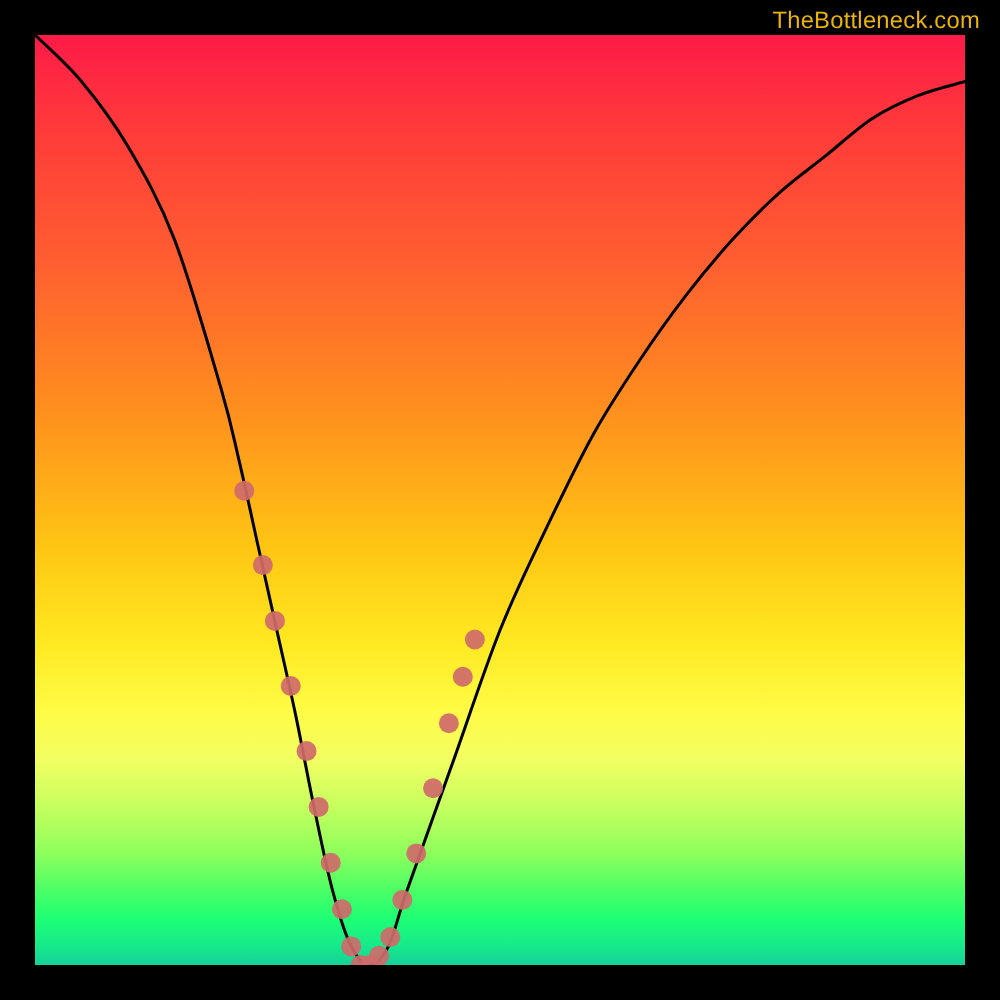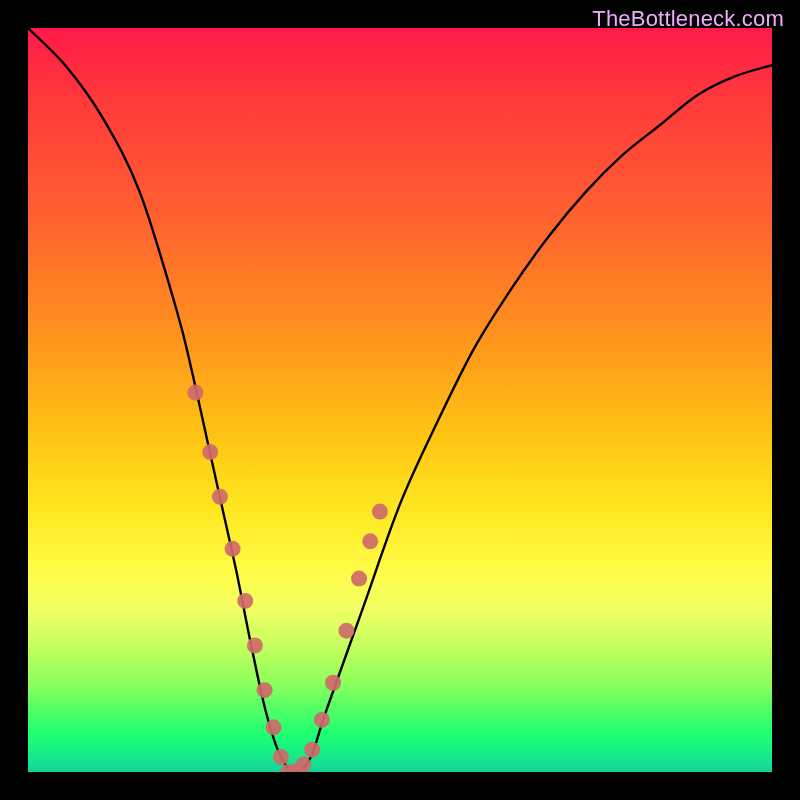--- a/index.html
+++ b/index.html
@@ -38,23 +38,23 @@
       #4bff66 92%,
       #1eff74 95%,
       #16e98b 98%,
       #14d29a 100%
     );
   }
   .watermark {
     position: absolute;
     top: 6px;
     right: 16px;
-    font-size: 22px;
+    font-size: 19px;
     font-weight: 500;
-    color: #f0abfc;
+    color: #eab308;
     letter-spacing: 0.2px;
   }
   svg.curve-layer {
     position: absolute;
     left: 28px;
     top: 28px;
     width: 744px;
     height: 744px;
     pointer-events: none;
   }

